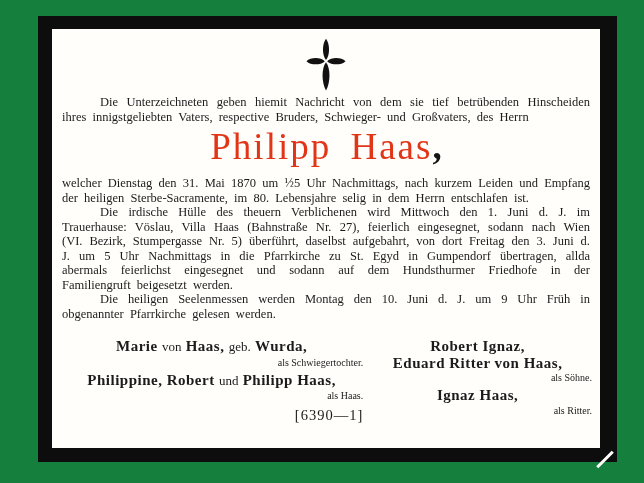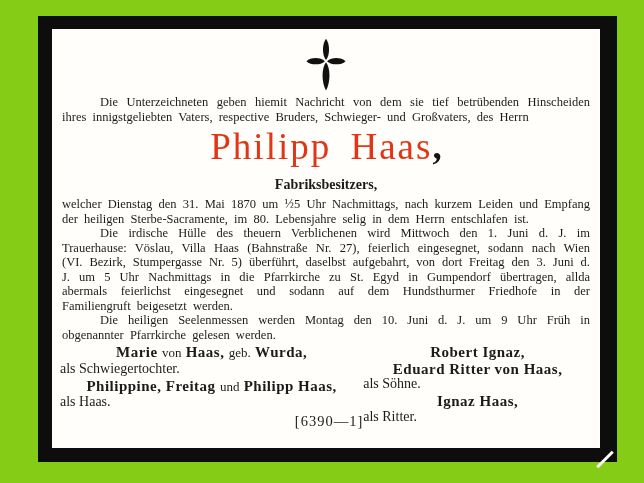--- a/index.html
+++ b/index.html
@@ -1,18 +1,18 @@
 <!DOCTYPE html>
 <html><head>
 <meta charset="utf-8">
 <style>
   html, body { margin:0; padding:0; background:#ffffff; }
   .page {
     position:relative; width:644px; height:483px;
-    background:#84cc16; overflow:hidden;
+    background:#15803d; overflow:hidden;
     font-family:"Liberation Serif","DejaVu Serif",serif;
   }
   .frame {
     position:absolute; left:38px; top:16px; width:579px; height:446px;
     box-sizing:border-box; background:#fffefb;
     border-style:solid; border-color:#0d0d0d;
     border-width:13px 17px 14px 14px;
   }
   
   .frame::after{
@@ -30,30 +30,30 @@
   .name-line{ text-align:center; margin:2px 0 0; line-height:42px; word-spacing:0; }
   .deceased-name{
     font-size:37px; font-weight:normal; color:#e23517;
     letter-spacing:2px; word-spacing:8px;
   }
   .name-comma{ font-size:37px; font-weight:bold; color:#151515; }
   .deceased-title{
     text-align:center; font-weight:bold; font-size:14px;
     margin:0 0 4px; line-height:17px; word-spacing:0;
   }
-  .sigs{ display:flex; margin-top:2px; word-spacing:0; }
+  .sigs{ display:flex; margin-top:17px; word-spacing:0; }
   .col-l{ width:57%; }
   .col-r{ width:43%; }
   .sig-name{
     text-align:center; font-size:15px; font-weight:bold; line-height:16.5px;
     letter-spacing:0.5px;
   }
   .sig-name .reg{ font-weight:normal; font-size:13px; letter-spacing:0; }
   .sig-role{
-    text-align:left; font-size:14px; font-weight:normal;
+    text-align:right; font-size:10px; font-weight:normal;
     line-height:14px; margin-bottom:2px;
   }
   .ref{ font-size:14.5px; margin:5px 0 0 6px; text-align:right; letter-spacing:1px; }
 </style>
 </head>
 <body>
 
 <div class="page">
   <div class="frame">
     <div class="content">
@@ -66,37 +66,36 @@
             <path d="M38 45 C 30 37, 13 38, 6 45 C 13 52, 30 53, 38 45 Z"></path>
             <path d="M42 45 C 50 37, 67 38, 74 45 C 67 52, 50 53, 42 45 Z"></path>
           </g>
         </svg>
       </div>
 
       <p class="body-par indent">Die Unterzeichneten geben hiemit Nachricht von dem sie tief betrübenden Hinscheiden ihres innigstgeliebten Vaters, respective Bruders, Schwieger- und Großvaters, des Herrn</p>
 
       <div class="name-line"><span class="deceased-name">Philipp Haas</span><span class="name-comma">,</span></div>
 
-      <div class="deceased-title">Fabriksbesitzers,</div>
 
       <p class="body-par">welcher Dienstag den 31. Mai 1870 um ½5 Uhr Nachmittags, nach kurzem Leiden und Empfang der heiligen Sterbe-Sacramente, im 80. Lebensjahre selig in dem Herrn entschlafen ist.</p>
 
       <p class="body-par indent">Die irdische Hülle des theuern Verblichenen wird Mittwoch den 1. Juni d. J. im Trauerhause: Vöslau, Villa Haas (Bahnstraße Nr. 27), feierlich eingesegnet, sodann nach Wien (VI. Bezirk, Stumpergasse Nr. 5) überführt, daselbst aufgebahrt, von dort Freitag den 3. Juni d. J. um 5 Uhr Nachmittags in die Pfarrkirche zu St. Egyd in Gumpendorf übertragen, allda abermals feierlichst eingesegnet und sodann auf dem Hundsthurmer Friedhofe in der Familiengruft beigesetzt werden.</p>
 
       <p class="body-par indent">Die heiligen Seelenmessen werden Montag den 10. Juni d. J. um 9 Uhr Früh in obgenannter Pfarrkirche gelesen werden.</p>
 
       <div class="sigs">
 
         <div class="col-l">
           <div>
             <div class="sig-name"><b>Marie</b> <span class="reg">von</span> <b>Haas,</b> <span class="reg">geb.</span> <b>Wurda,</b></div>
             <div class="sig-role">als Schwiegertochter.</div>
           </div>
           <div>
-            <div class="sig-name"><b>Philippine, Freitag</b> <span class="reg">und</span> <b>Philipp Haas,</b></div>
+            <div class="sig-name"><b>Philippine, Robert</b> <span class="reg">und</span> <b>Philipp Haas,</b></div>
             <div class="sig-role">als Haas.</div>
           </div>
           <div class="ref">[6390—1]</div>
         </div>
 
         <div class="col-r">
           <div>
             <div class="sig-name">Robert Ignaz,</div>
             <div class="sig-name">Eduard Ritter von Haas,</div>
             <div class="sig-role">als Söhne.</div>

